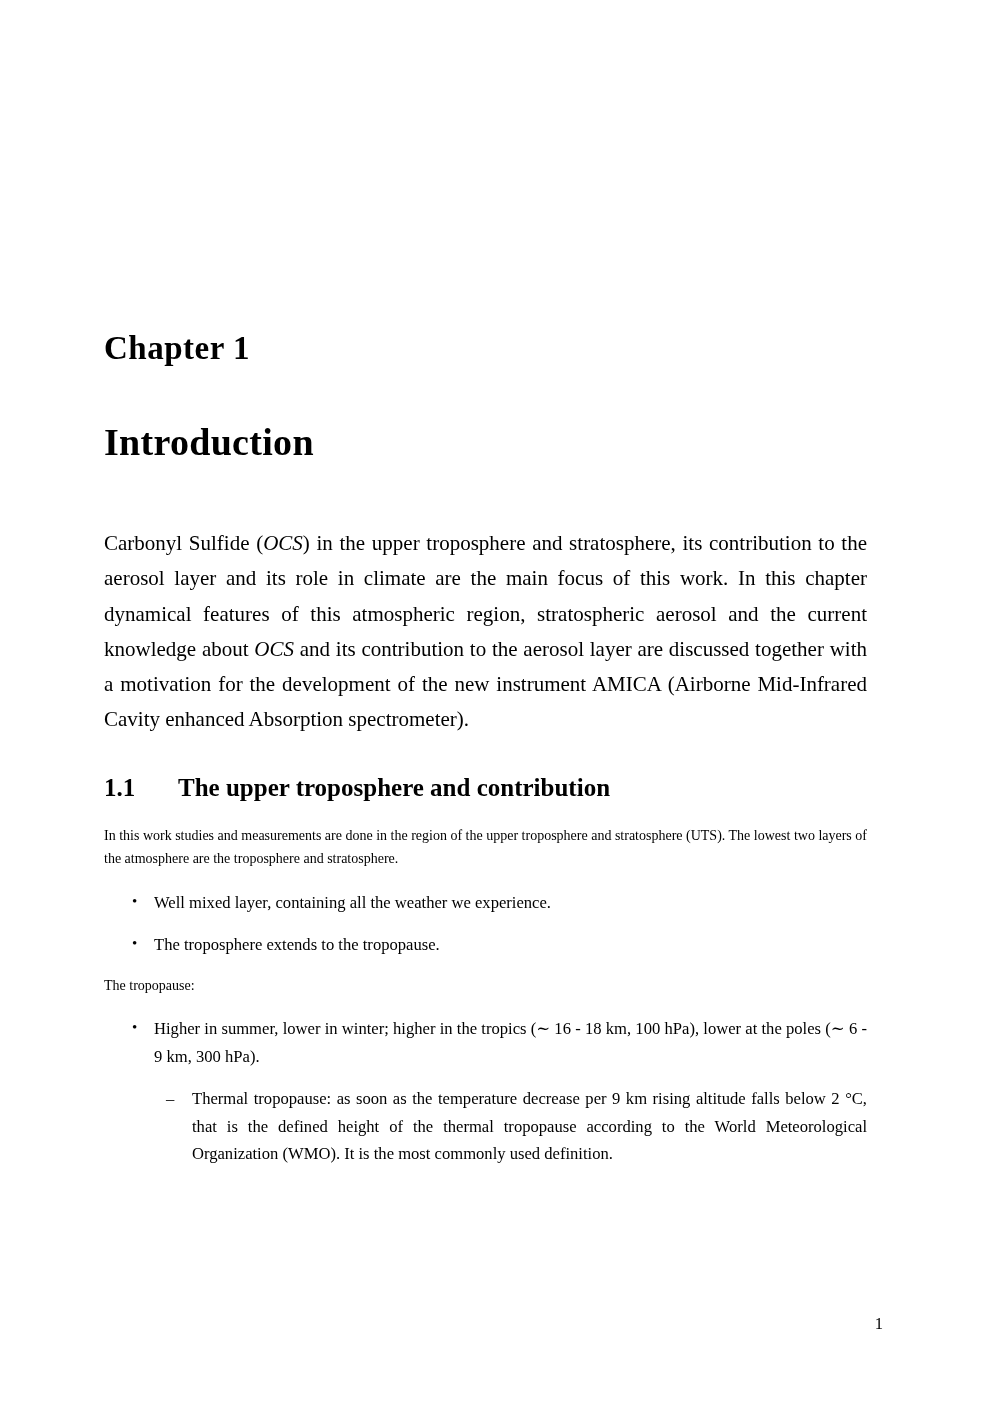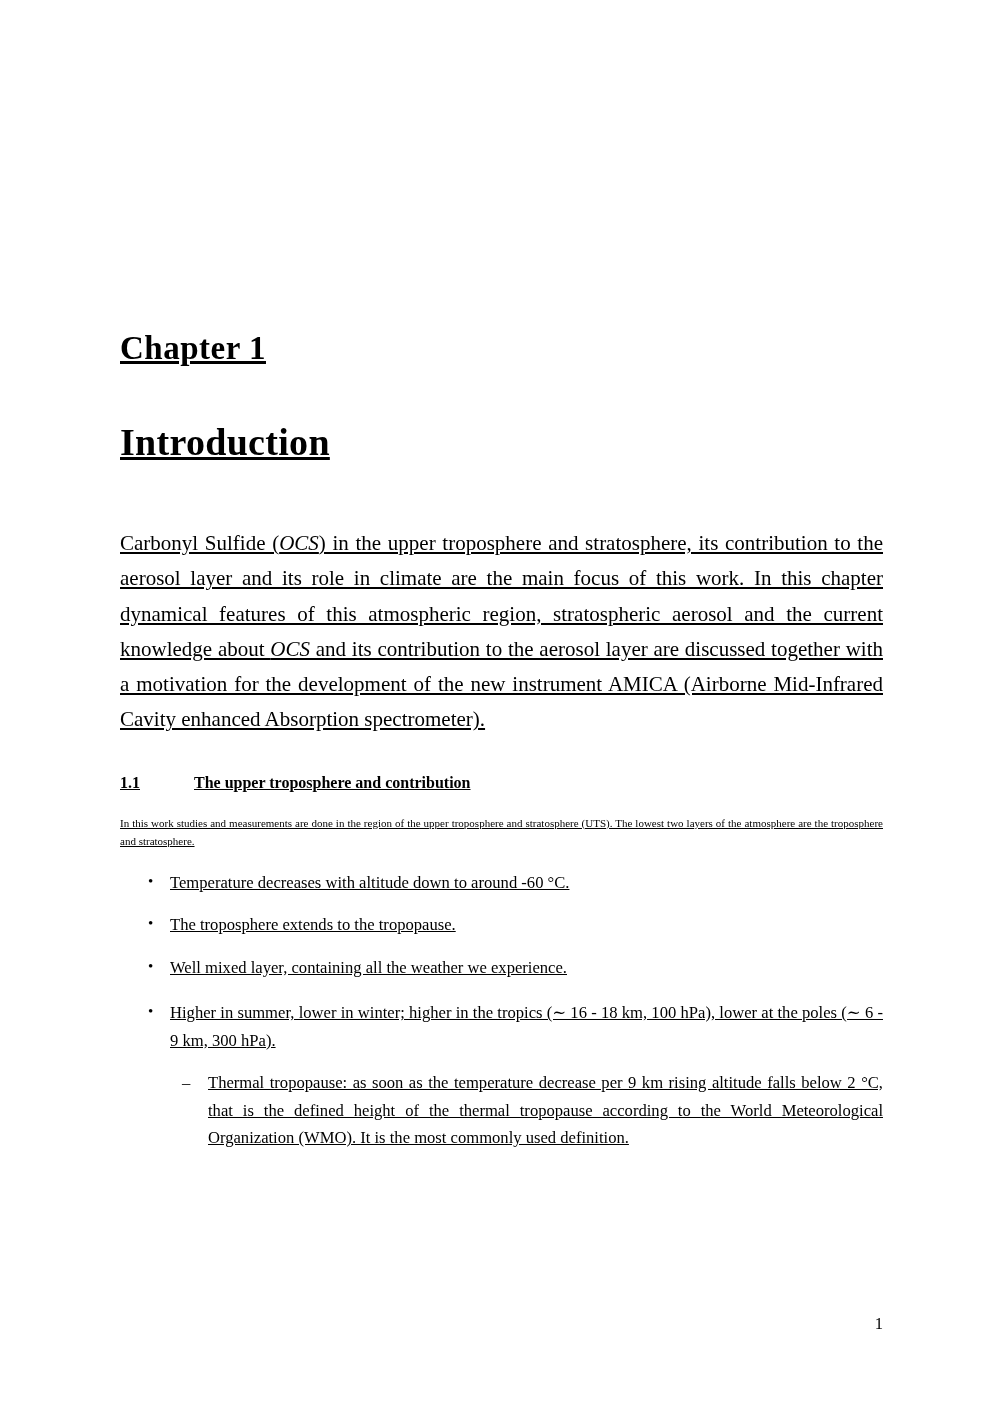--- a/index.html
+++ b/index.html
@@ -17,24 +17,23 @@
   }
   .page {
     box-sizing: border-box;
     width: 1000px;
     height: 1414px;
     padding: 0;
     position: relative;
   }
   .content {
     position: absolute;
-    left: 120px;
+    left: 104px;
     top: 0;
     width: 763px;
-    text-decoration: underline;
   }
   .chapter-number {
     font-size: 33px;
     font-weight: bold;
     letter-spacing: 0.5px;
     margin-top: 330px;
     margin-bottom: 0;
     line-height: 1.1;
   }
   .chapter-title {
@@ -47,33 +46,33 @@
   }
   .intro-paragraph {
     font-size: 21px;
     line-height: 1.68;
     text-align: justify;
     margin-top: 62px;
     margin-bottom: 0;
     hyphens: none;
   }
   .section-heading {
-    font-size: 16px;
+    font-size: 25px;
     font-weight: bold;
     margin-top: 36px;
     margin-bottom: 0;
     display: flex;
     align-items: baseline;
   }
   .section-heading .num {
     width: 74px;
     flex: 0 0 74px;
   }
   .body-paragraph {
-    font-size: 11px;
+    font-size: 14px;
     line-height: 1.68;
     text-align: justify;
     margin-top: 22px;
     margin-bottom: 0;
   }
   .body-paragraph.tight {
     margin-top: 2px;
     text-align: left;
   }
   ul.bullets {
@@ -140,25 +139,25 @@
 
     <h2 class="section-heading">
       <span class="num">1.1</span>
       <span>The upper troposphere and contribution</span>
     </h2>
 
     <p class="body-paragraph">In this work studies and measurements are done in the region of the upper troposphere and stratosphere (UTS). The lowest two layers of the atmosphere are the troposphere and stratosphere.</p>
 
 
     <ul class="bullets">
-      <li>Temperature decreases with altitude down to around -60 °C.</li>
+      <li>Well mixed layer, containing all the weather we experience.</li>
       <li>The troposphere extends to the tropopause.</li>
-      <li>Well mixed layer, containing all the weather we experience.</li>
     </ul>
 
+    <p class="body-paragraph tight">The tropopause:</p>
 
     <ul class="bullets">
       <li>Higher in summer, lower in winter; higher in the tropics (∼ 16 - 18 km, 100 hPa), lower at the poles (∼ 6 - 9 km, 300 hPa).</li>
     </ul>
 
     <ul class="dashes">
       <li>Thermal tropopause: as soon as the temperature decrease per 9 km rising altitude falls below 2 °C, that is the defined height of the thermal tropopause according to the World Meteorological Organization (WMO). It is the most commonly used definition.</li>
     </ul>
 
   </div>

